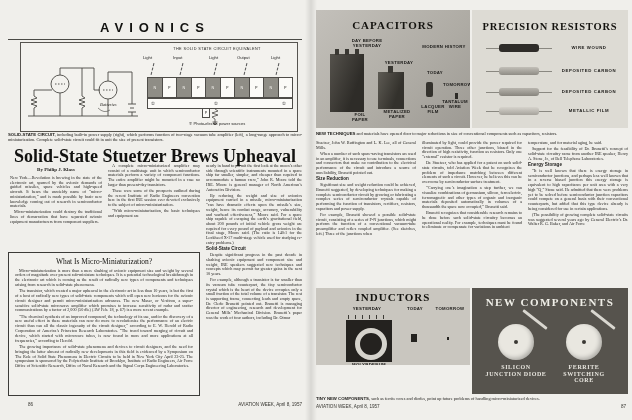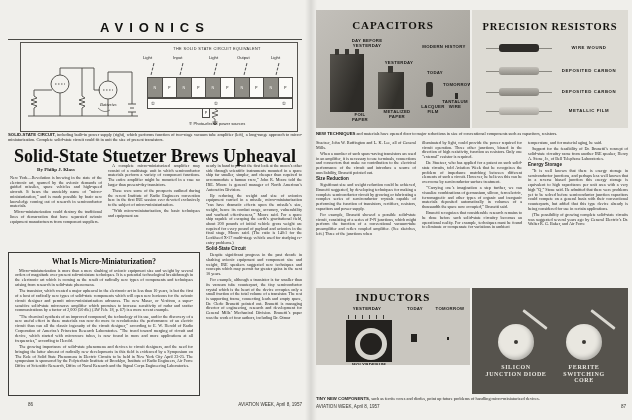--- a/index.html
+++ b/index.html
@@ -42,21 +42,21 @@
            font-family:"Liberation Sans",sans-serif;color:#262523;}
   .squiggle{position:absolute;left:188px;top:66px;}
   
   .headline{position:absolute;left:0;top:146px;width:310px;text-align:center;
             font-weight:bold;font-size:18px;color:#121210;white-space:nowrap;}
   .byline{position:absolute;left:10px;top:167px;width:92px;text-align:center;
           font-weight:bold;font-size:5px;}
   
   .whatbox{position:absolute;left:8px;top:252px;width:192px;height:144px;border:1px solid #3c3b38;
            background:#f2f1ed;box-sizing:border-box;padding:4px 6px;overflow:hidden;}
-  .whatbox h3{margin:0 0 2.5px 0;text-align:center;font-size:7.5px;font-weight:bold;color:#13120f;}
+  .whatbox h3{margin:0 0 2.5px 0;text-align:center;font-size:7.5px;font-weight:normal;color:#13120f;}
   .whatbox p{margin:0 0 1.5px 0;font-size:4.2px;line-height:4.8px;text-align:justify;text-indent:4px;}
   
   .foot{position:absolute;font-family:"Liberation Sans",sans-serif;font-size:4.6px;color:#35342f;}
   
   .panel{position:absolute;overflow:hidden;}
   .p-cap{left:316px;top:10px;width:154px;height:118px;
          background:linear-gradient(135deg,#c3c0ba 0%,#aeaba4 60%,#9d9a94 100%);}
   .p-cap .ptitle{position:absolute;left:0;top:9px;width:100%;text-align:center;
          font-weight:bold;font-size:11px;letter-spacing:1px;color:#14130f;}
   .p-res{left:472px;top:10px;width:156px;height:118px;background:#dddbd4;}
@@ -276,20 +276,21 @@
     <span class="lbl" style="left:28px;top:75px;width:50px;">MOLYBDENUM PERMALLOY</span>
     <span class="lbl" style="left:84px;top:78px;width:30px;">FERRITE</span>
     <span class="lbl" style="left:116px;top:78px;width:36px;">FERRITE</span>
     <span class="lbl faint" style="left:1px;top:89px;width:28px;">VOLUME (CU. IN.)</span>
     <span class="lbl" style="left:28px;top:92px;width:50px;">4.7</span>
     <span class="lbl" style="left:84px;top:92px;width:30px;">.04</span>
     <span class="lbl" style="left:116px;top:92px;width:36px;">.001</span>
   </div>
 
   <div class="panel p-new">
+    <div class="ptitle">NEW COMPONENTS</div>
     <div class="coin" style="left:26px;top:36px;"></div>
     <div class="tweezer" style="left:48px;top:30px;"></div>
     <div class="coin" style="left:94px;top:36px;"></div>
     <div class="tweezer" style="left:116px;top:30px;"></div>
     <span class="newlbl" style="left:13px;top:76px;">SILICON JUNCTION DIODE</span>
     <span class="newlbl" style="left:81px;top:76px;">FERRITE SWITCHING CORE</span>
   </div>
 
   <div class="caption" style="left:316px;top:396px;width:312px;">
     <b>TINY NEW COMPONENTS,</b><span> such as ferrite cores and diodes, point up future problems of handling micro-miniaturized devices.</span>

